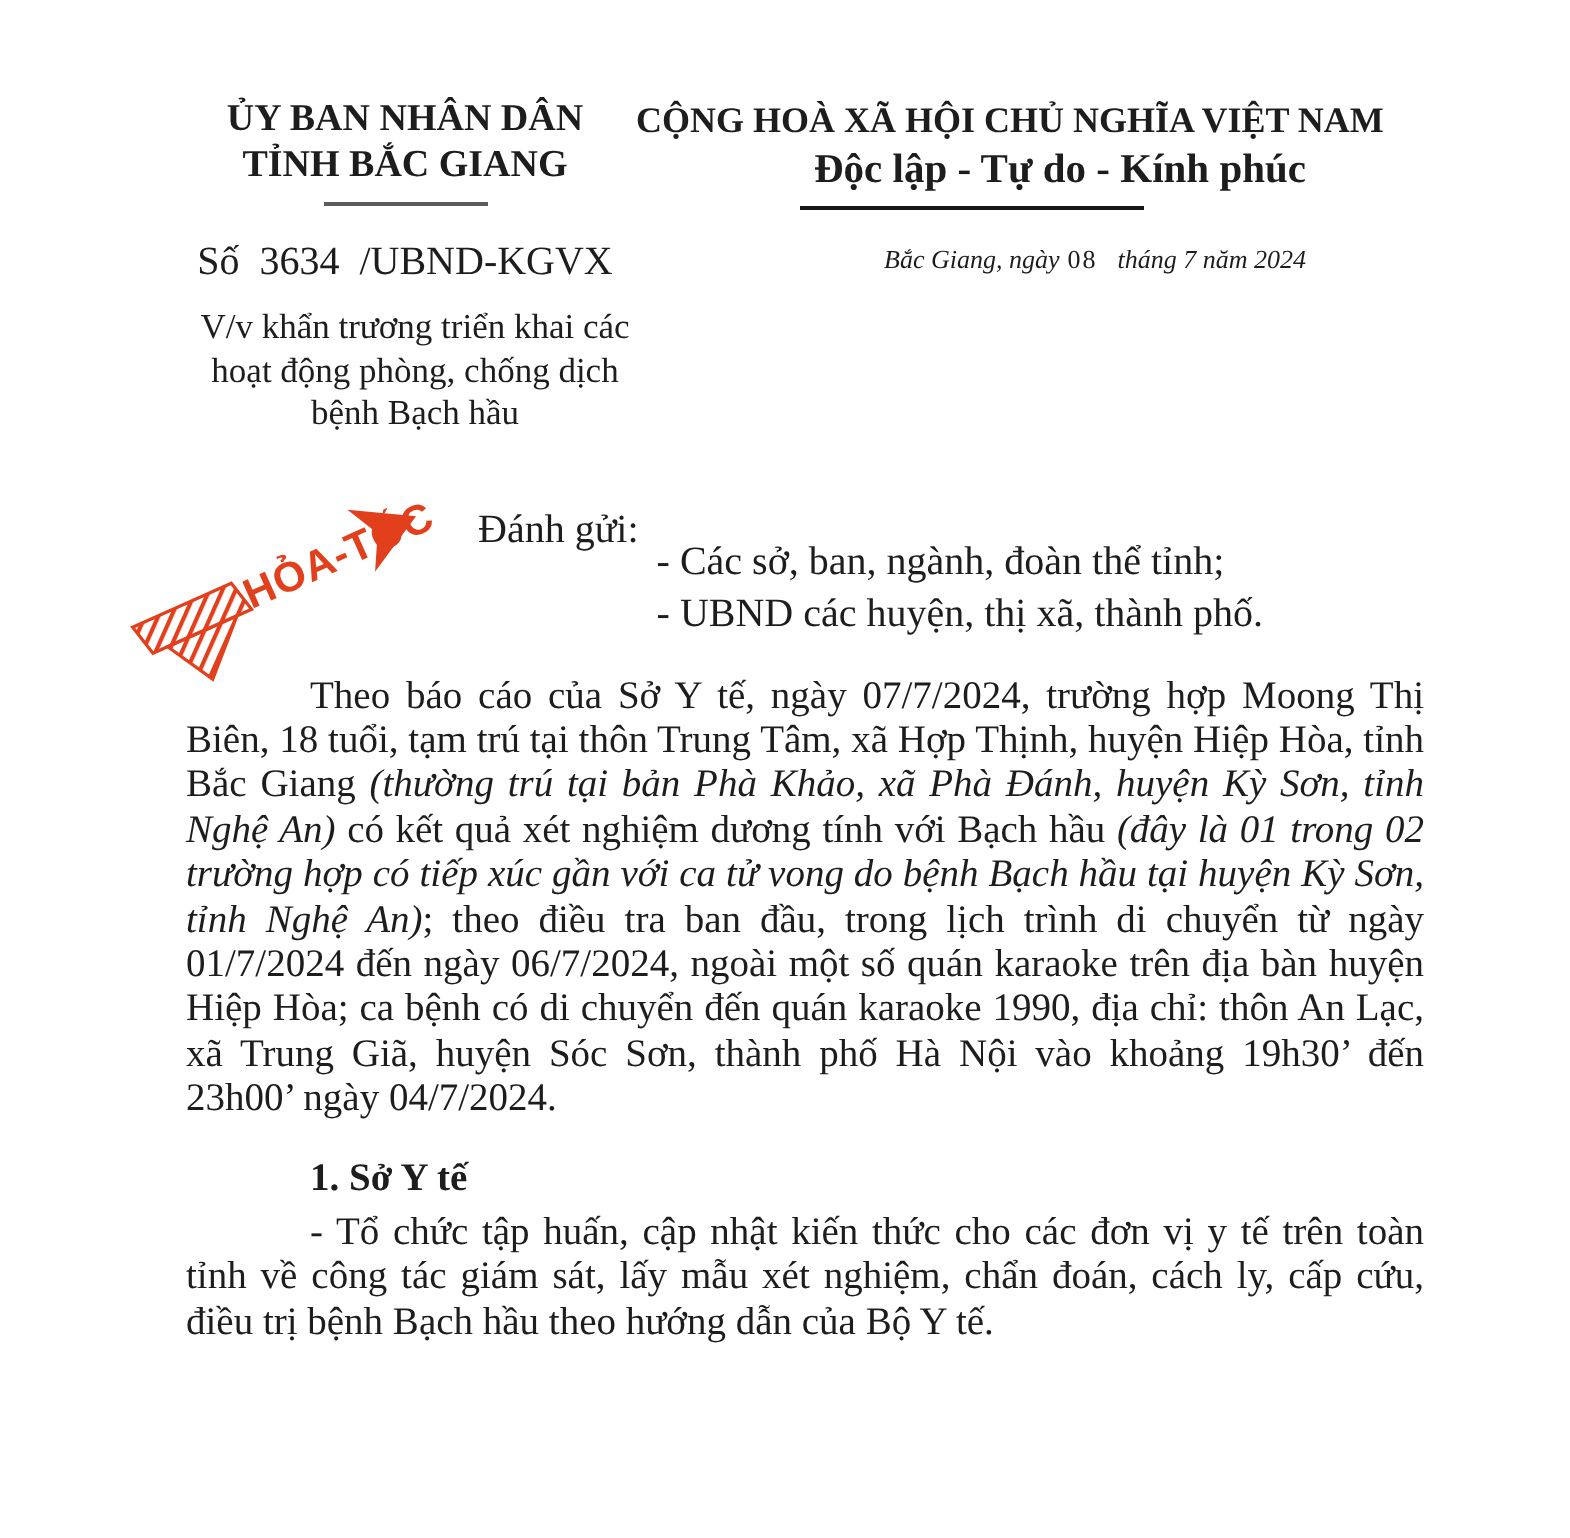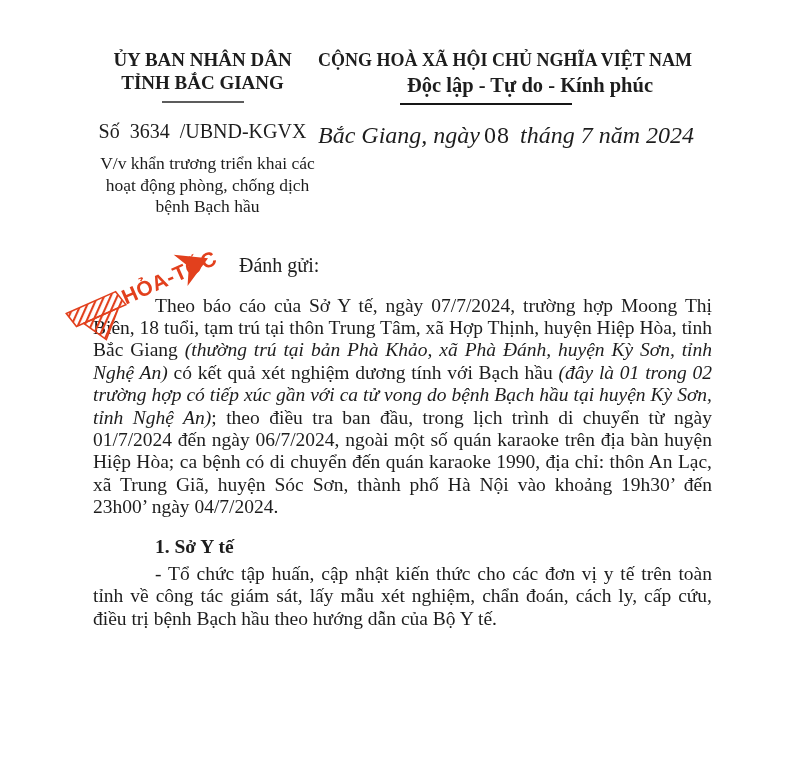--- a/index.html
+++ b/index.html
@@ -16,21 +16,21 @@
   .hdr-left{width:215px;text-align:center;flex:0 0 auto;}
   .hdr-right{width:335px;margin-left:8px;text-align:right;flex:0 0 auto;}
   .issuer{font-weight:bold;font-size:19px;line-height:23px;white-space:nowrap;}
   .rule-left{width:82px;height:2px;background:#5c5c5c;margin:7px auto 0 auto;}
   .doc-number{margin-top:17px;font-size:20px;white-space:nowrap;}
   .doc-number .num{margin:0 10px;}
   .subject{margin:10px auto 0 auto;width:225px;font-size:17.5px;line-height:21.5px;}
   .national1{font-weight:bold;font-size:18px;line-height:24px;white-space:nowrap;}
   .national2{font-weight:bold;font-size:20.5px;line-height:27px;white-space:nowrap;}
   .rule-right{width:172px;height:2px;background:#161616;margin:4px auto 0 auto;}
-  .dateline{margin-top:17px;font-style:italic;font-size:24px;white-space:nowrap;}
+  .dateline{margin-top:17px;font-style:italic;font-size:13px;white-space:nowrap;}
   .dateline .day{font-style:normal;margin:0 10px 0 4px;letter-spacing:1px;}
   
   .salute{display:flex;padding-left:239px;margin-top:36px;}
   .salute-label{font-size:20px;flex:0 0 auto;}
   .salute-list{margin:14px 0 0 9px;font-size:20px;line-height:26px;}
   
   .stamp{position:absolute;left:55px;top:236px;}
   
   .bodytext{margin:18px 73px 0 93px;font-size:19.5px;line-height:22.4px;text-align:justify;}
   .para{text-indent:62px;margin:0 0 5px 0;}
@@ -71,20 +71,24 @@
     <g transform="rotate(-24 84 54)">
       <polygon points="8,46 62,46 66,62 12,62" fill="url(#hatch)" stroke="#e2401d" stroke-width="1.6"></polygon>
       <polygon points="20,62 58,62 34,86" fill="url(#hatch)" stroke="#e2401d" stroke-width="1.6"></polygon>
       <text x="66" y="62" font-family="Liberation Sans, sans-serif" font-weight="bold" font-size="21" fill="#e2401d" letter-spacing="0.5">HỎA-TỐC</text>
       <polygon points="160,53 130,36 139,53 130,70" fill="#e2401d"></polygon>
     </g>
   </svg>
 
   <div class="salute">
     <div class="salute-label">Đánh gửi:</div>
+    <div class="salute-list">
+      <div>- Các sở, ban, ngành, đoàn thể tỉnh;</div>
+      <div>- UBND các huyện, thị xã, thành phố.</div>
+    </div>
   </div>
 
   <div class="bodytext">
     <p class="para"><span>Theo báo cáo của Sở Y tế, ngày 07/7/2024, trường hợp Moong Thị Biên, 18 tuổi, tạm trú tại thôn Trung Tâm, xã Hợp Thịnh, huyện Hiệp Hòa, tỉnh Bắc Giang </span><span class="em">(thường trú tại bản Phà Khảo, xã Phà Đánh, huyện Kỳ Sơn, tỉnh Nghệ An)</span><span> có kết quả xét nghiệm dương tính với Bạch hầu </span><span class="em">(đây là 01 trong 02 trường hợp có tiếp xúc gần với ca tử vong do bệnh Bạch hầu tại huyện Kỳ Sơn, tỉnh Nghệ An)</span><span>; theo điều tra ban đầu, trong lịch trình di chuyển từ ngày 01/7/2024 đến ngày 06/7/2024, ngoài một số quán karaoke trên địa bàn huyện Hiệp Hòa; ca bệnh có di chuyển đến quán karaoke 1990, địa chỉ: thôn An Lạc, xã Trung Giã, huyện Sóc Sơn, thành phố Hà Nội vào khoảng 19h30’ đến 23h00’ ngày 04/7/2024.</span></p>
     <p class="sec-heading">1. Sở Y tế</p>
     <p class="para">- Tổ chức tập huấn, cập nhật kiến thức cho các đơn vị y tế trên toàn tỉnh về công tác giám sát, lấy mẫu xét nghiệm, chẩn đoán, cách ly, cấp cứu, điều trị bệnh Bạch hầu theo hướng dẫn của Bộ Y tế.</p>
   </div>
 
 </div>
 

